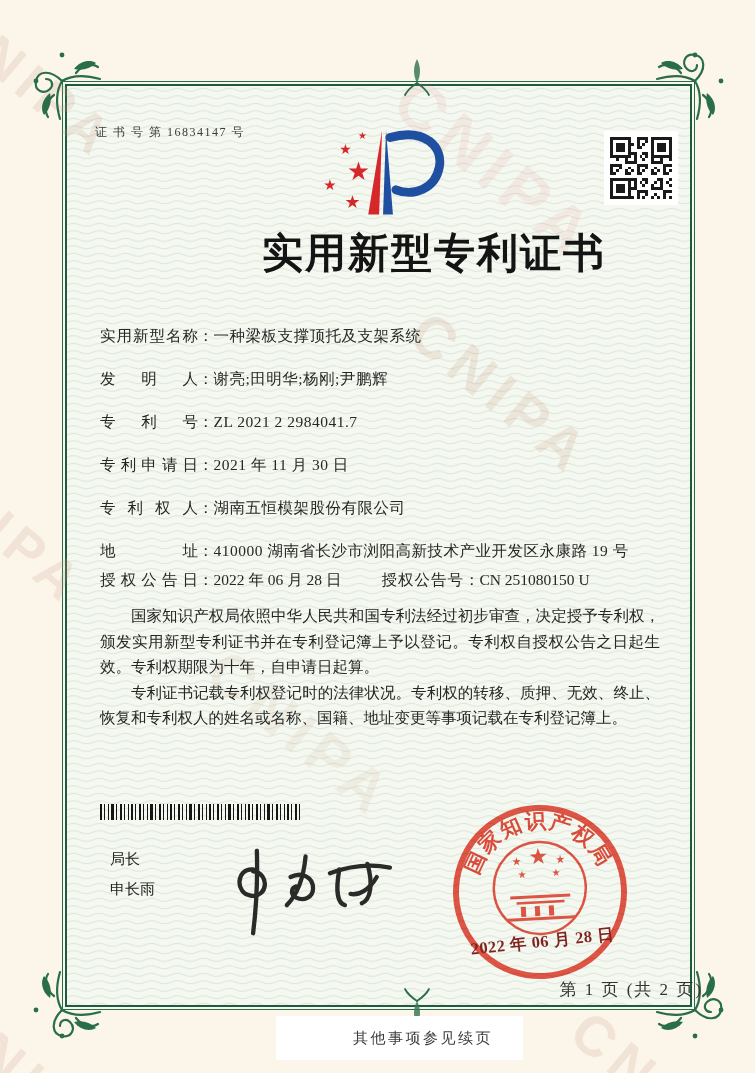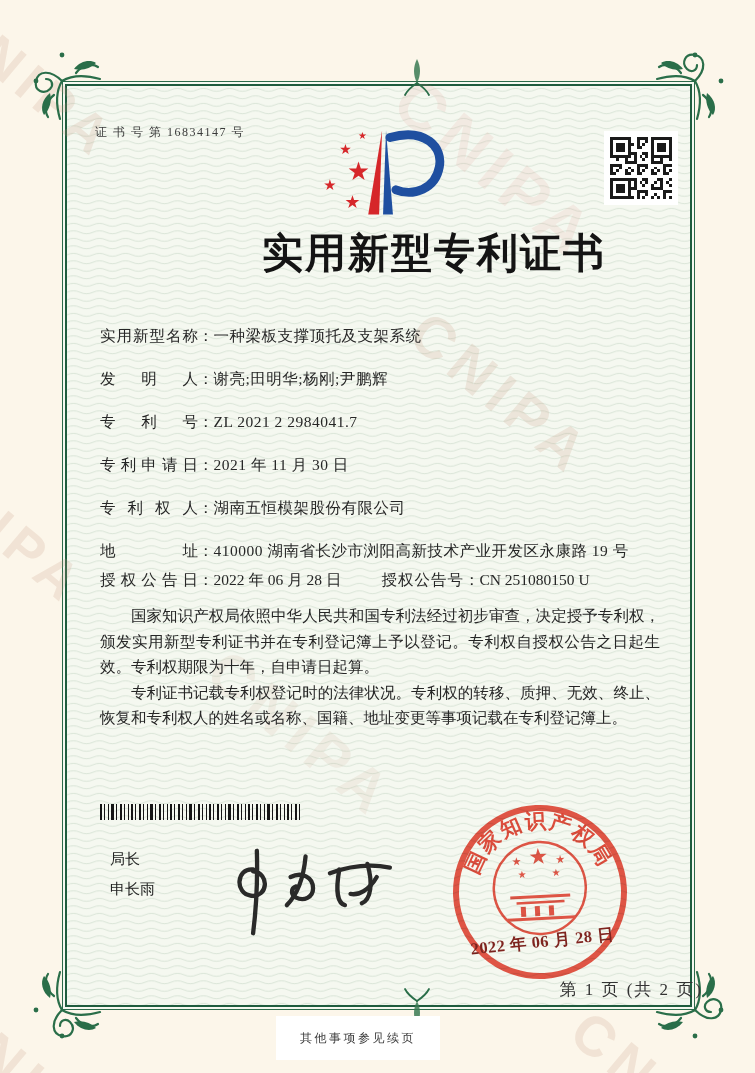--- a/index.html
+++ b/index.html
@@ -72,23 +72,23 @@
   .signature{position:absolute; z-index:4; left:225px; top:843px; width:178px; height:98px;}
   .seal{
     position:absolute; z-index:5; left:448px; top:800px; width:184px; height:184px;
     transform:rotate(-3deg); mix-blend-mode:multiply; opacity:0.93;
   }
   .page-no{
     position:absolute; z-index:3; left:62px; width:633px; top:978px;
     text-align:right; font-size:17px; letter-spacing:2px; color:#333;margin-left:8px;
   }
   .footer-note{
-    position:absolute; z-index:3; left:276px; top:1016px; width:164px; height:44px;
+    position:absolute; z-index:3; left:276px; top:1016px; width:200px; height:44px;
     background:#ffffff; display:flex; align-items:center; justify-content:center;
-    font-size:12px; letter-spacing:2.5px; color:#3c3c3c;
+    font-size:15px; letter-spacing:2.5px; color:#3c3c3c;padding-left:47px;
   }
 </style>
 </head>
 <body>
 
 <div class="page">
 
   <div class="wm" style="left:-28px; top:-8px;  font-size:54px;">CNIPA</div>
   <div class="wm" style="left:428px; top:62px;  font-size:66px; color:rgba(224,152,140,0.14);">CNIPA</div>
   <div class="wm" style="left:440px; top:298px; font-size:58px;">CNIPA</div>

